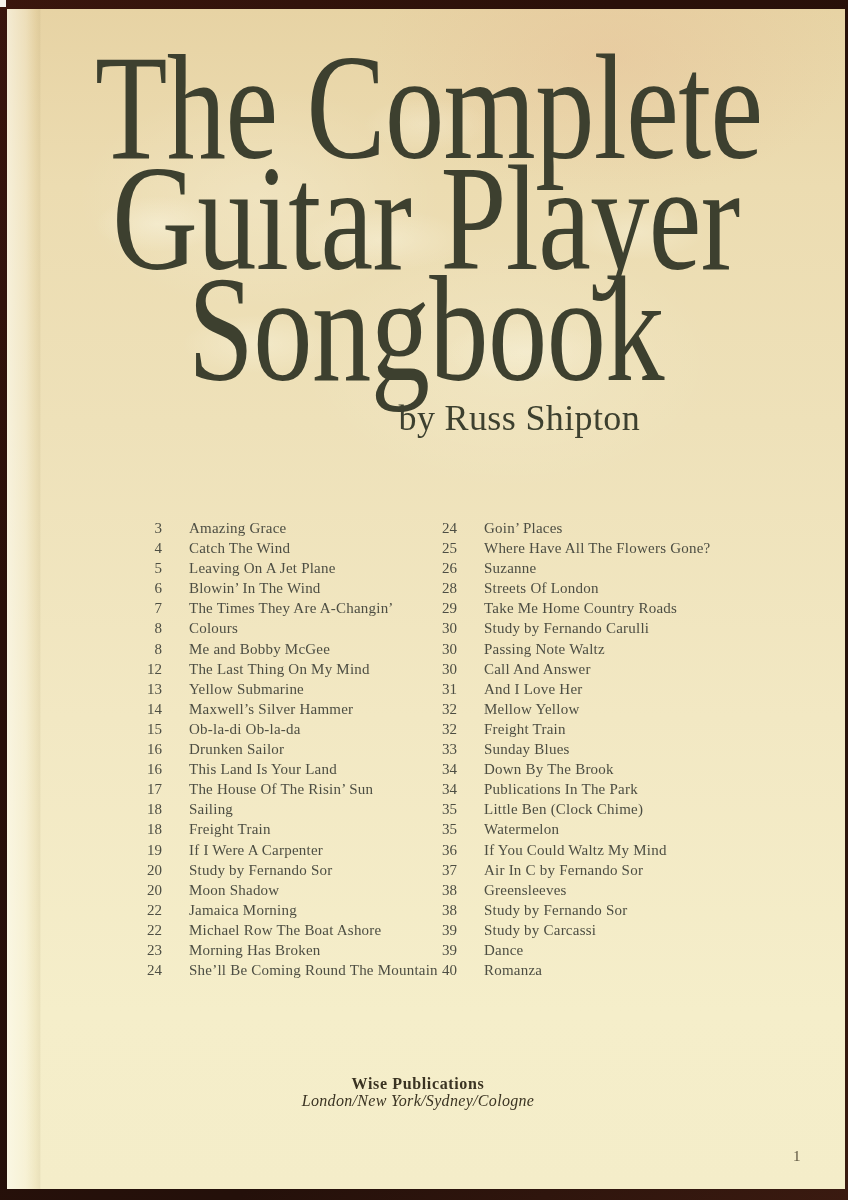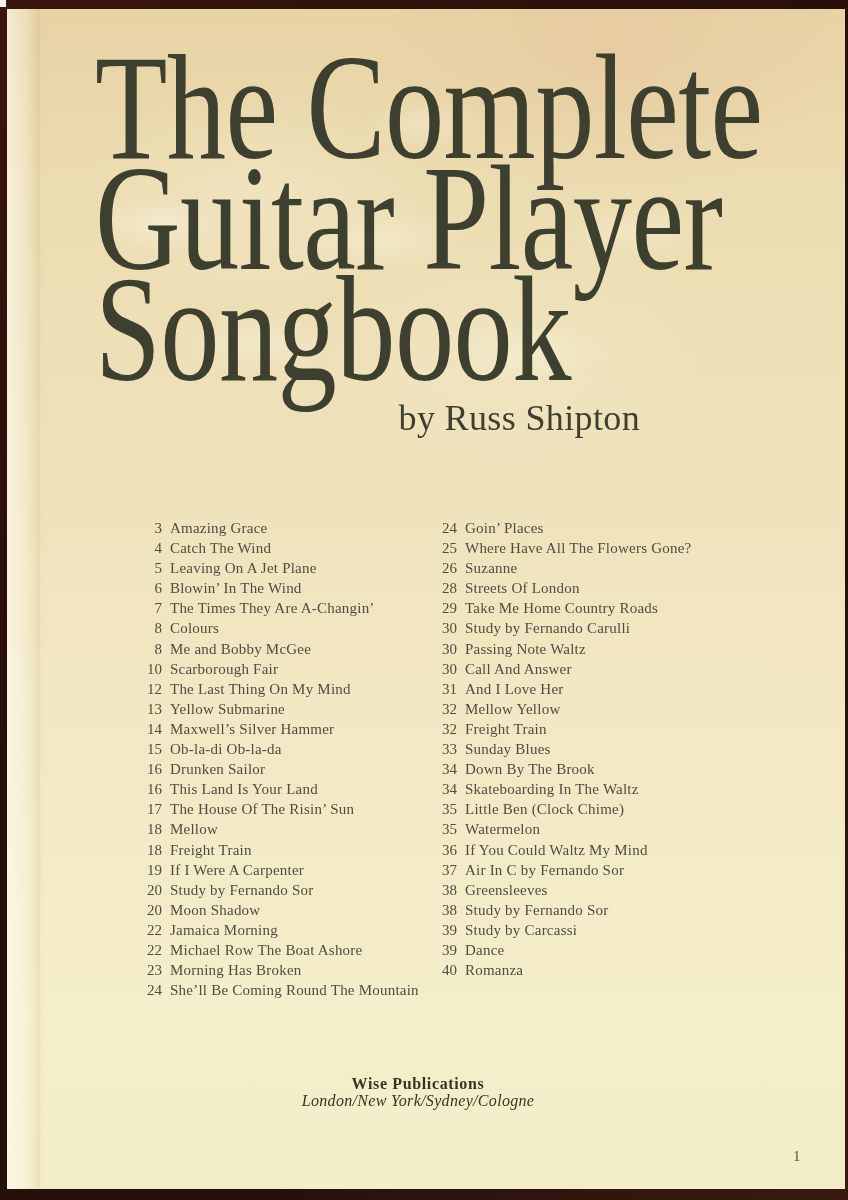--- a/index.html
+++ b/index.html
@@ -39,20 +39,21 @@
       radial-gradient(ellipse 120px 44px at 45% 44%, rgba(255,255,242,0.30), transparent 70%),
       radial-gradient(ellipse 100px 40px at 75% 42%, rgba(255,255,242,0.28), transparent 70%),
       radial-gradient(ellipse 110px 42px at 30% 70%, rgba(255,255,242,0.30), transparent 70%),
       radial-gradient(ellipse 120px 44px at 62% 72%, rgba(255,255,242,0.28), transparent 70%),
       radial-gradient(ellipse 90px 38px at 50% 15%, rgba(255,255,242,0.25), transparent 70%);
     pointer-events: none;
   }
   .title-block {
     position: absolute;
     left: 0; right: 0; top: 43px;
+    text-align: center;
     color: #3d402f;
   }
   .title-line {
     display: block;
     font-size: 150px;
     line-height: 111px;
     letter-spacing: -0.005em;
     white-space: nowrap;
     transform: scaleX(0.79);
     transform-origin: 50% 50%;
@@ -80,21 +81,21 @@
     height: 20.1px;
     white-space: nowrap;
   }
   .toc-num {
     display: inline-block;
     width: 30px;
     text-align: right;
     flex: 0 0 30px;
   }
   .toc-title {
-    margin-left: 8px;
+    margin-left: 27px;
     letter-spacing: 0.015em;
   }
   .publisher {
     position: absolute;
     left: 0; right: 16px; top: 1066px;
     text-align: center;
     color: #3a3322;
     font-size: 16px;
     line-height: 17px;
   }
@@ -148,24 +149,20 @@
           </div>
           <div class="toc-row">
             <span class="toc-num">8</span>
             <span class="toc-title">Colours</span>
           </div>
           <div class="toc-row">
             <span class="toc-num">8</span>
             <span class="toc-title">Me and Bobby McGee</span>
           </div>
           <div class="toc-row">
-            <span class="toc-num">10</span>
-            <span class="toc-title">Scarborough Fair</span>
-          </div>
-          <div class="toc-row">
             <span class="toc-num">12</span>
             <span class="toc-title">The Last Thing On My Mind</span>
           </div>
           <div class="toc-row">
             <span class="toc-num">13</span>
             <span class="toc-title">Yellow Submarine</span>
           </div>
           <div class="toc-row">
             <span class="toc-num">14</span>
             <span class="toc-title">Maxwell’s Silver Hammer</span>
@@ -181,21 +178,21 @@
           <div class="toc-row">
             <span class="toc-num">16</span>
             <span class="toc-title">This Land Is Your Land</span>
           </div>
           <div class="toc-row">
             <span class="toc-num">17</span>
             <span class="toc-title">The House Of The Risin’ Sun</span>
           </div>
           <div class="toc-row">
             <span class="toc-num">18</span>
-            <span class="toc-title">Mellow</span>
+            <span class="toc-title">Sailing</span>
           </div>
           <div class="toc-row">
             <span class="toc-num">18</span>
             <span class="toc-title">Freight Train</span>
           </div>
           <div class="toc-row">
             <span class="toc-num">19</span>
             <span class="toc-title">If I Were A Carpenter</span>
           </div>
           <div class="toc-row">
@@ -271,21 +268,21 @@
           <div class="toc-row">
             <span class="toc-num">33</span>
             <span class="toc-title">Sunday Blues</span>
           </div>
           <div class="toc-row">
             <span class="toc-num">34</span>
             <span class="toc-title">Down By The Brook</span>
           </div>
           <div class="toc-row">
             <span class="toc-num">34</span>
-            <span class="toc-title">Skateboarding In The Waltz</span>
+            <span class="toc-title">Publications In The Park</span>
           </div>
           <div class="toc-row">
             <span class="toc-num">35</span>
             <span class="toc-title">Little Ben (Clock Chime)</span>
           </div>
           <div class="toc-row">
             <span class="toc-num">35</span>
             <span class="toc-title">Watermelon</span>
           </div>
           <div class="toc-row">

